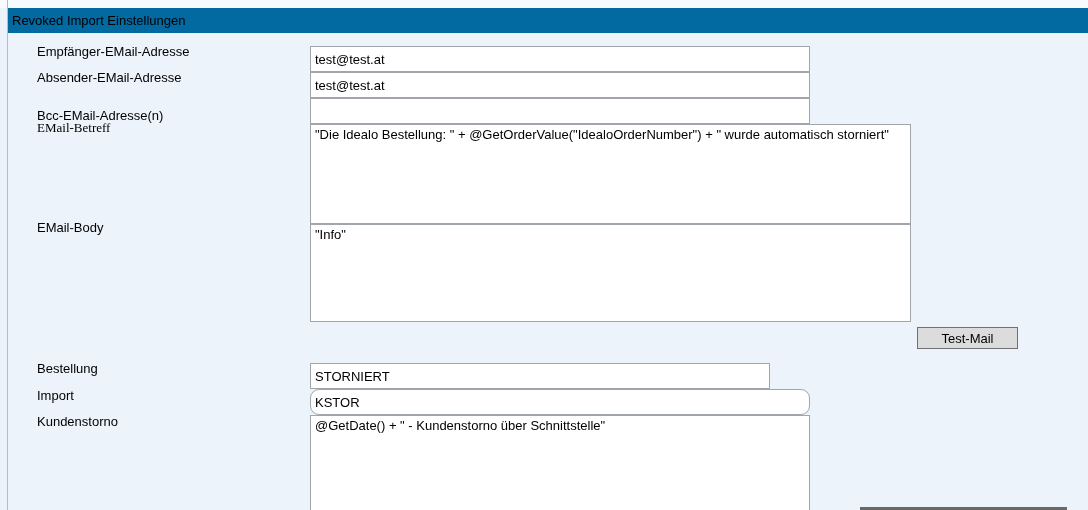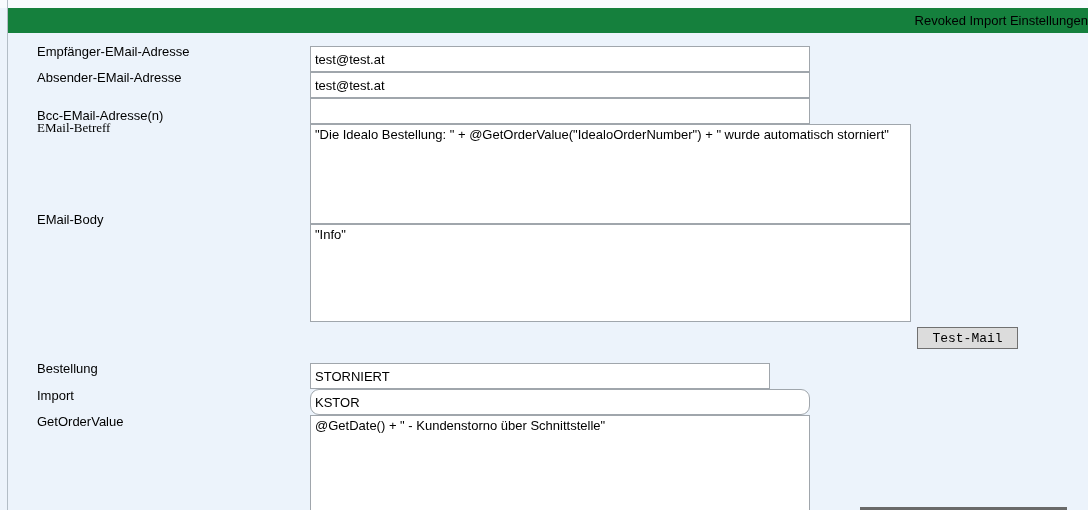--- a/index.html
+++ b/index.html
@@ -24,27 +24,26 @@
     position: absolute;
     left: 7px; top: 0;
     width: 1px; height: 510px;
     background: #b3bdc6;
   }
   .header-bar {
     position: absolute;
     left: 8px; top: 8px;
     width: 1080px; height: 25px;
     box-sizing: border-box;
-    background: #15803d;
+    background: #0369a1;
     display: flex;
     align-items: center;
     padding-left: 4px;
     font-size: 13px;
     color: #000;
-    justify-content: flex-end;
   }
   .lbl {
     position: absolute;
     left: 37px;
     font-size: 13px;
     color: #000;
     white-space: nowrap;
     line-height: 15px;
   }
   .tb {
@@ -65,21 +64,21 @@
     overflow: hidden;
     line-height: 16px;
   }
   .btn {
     position: absolute;
     left: 917px; top: 327px;
     width: 101px; height: 22px;
     box-sizing: border-box;
     background: #dcdcdc;
     border: 1px solid #707070;
-    font-family: Liberation Mono, monospace;
+    font-family: Liberation Sans, sans-serif;
     font-size: 13px;
     color: #000;
     text-align: center;
     padding: 0;
   }
   .bottom-cutoff-bar {
     position: absolute;
     left: 860px; top: 507px;
     width: 207px; height: 3px;
     background: #696969;
@@ -100,27 +99,27 @@
 
 <div class="lbl" style="top:70px;">Absender-EMail-Adresse</div>
 <input class="tb" style="left: 302px; top: 64px; width: 500px; height: 26px;" type="text" value="test@test.at">
 
 <div class="lbl" style="top:108px;text-align:center;">Bcc-EMail-Adresse(n)</div>
 <input class="tb" style="left: 302px; top: 90px; width: 500px; height: 26px;" type="text" value="">
 
 <div class="lbl" style="top:120px;font-family:Liberation Serif, serif;">EMail-Betreff</div>
 <textarea class="tb" style="left: 302px; top: 116px; width: 601px; height: 100px;">"Die Idealo Bestellung: " + @GetOrderValue("IdealoOrderNumber") + " wurde automatisch storniert"</textarea>
 
-<div class="lbl" style="top:212px;text-align:center;">EMail-Body</div>
+<div class="lbl" style="top:220px;text-align:center;">EMail-Body</div>
 <textarea class="tb" style="left: 302px; top: 216px; width: 601px; height: 98px;">"Info"</textarea>
 
 <button class="btn">Test-Mail</button>
 
 <div class="lbl" style="top:361px;">Bestellung</div>
 <input class="tb" style="left: 302px; top: 355px; width: 460px; height: 26px;" type="text" value="STORNIERT">
 
 <div class="lbl" style="top:388px;">Import</div>
 <input class="tb" style="left: 302px; top: 381px; width: 500px; height: 26px; border-radius: 9px;" type="text" value="KSTOR">
 
-<div class="lbl" style="top:414px;">GetOrderValue</div>
+<div class="lbl" style="top:414px;">Kundenstorno</div>
 <textarea class="tb" style="left: 302px; top: 407px; width: 500px; height: 98px;">@GetDate() + " - Kundenstorno über Schnittstelle"</textarea>
 
 <div class="bottom-cutoff-bar"></div>
 
 </body></html>

